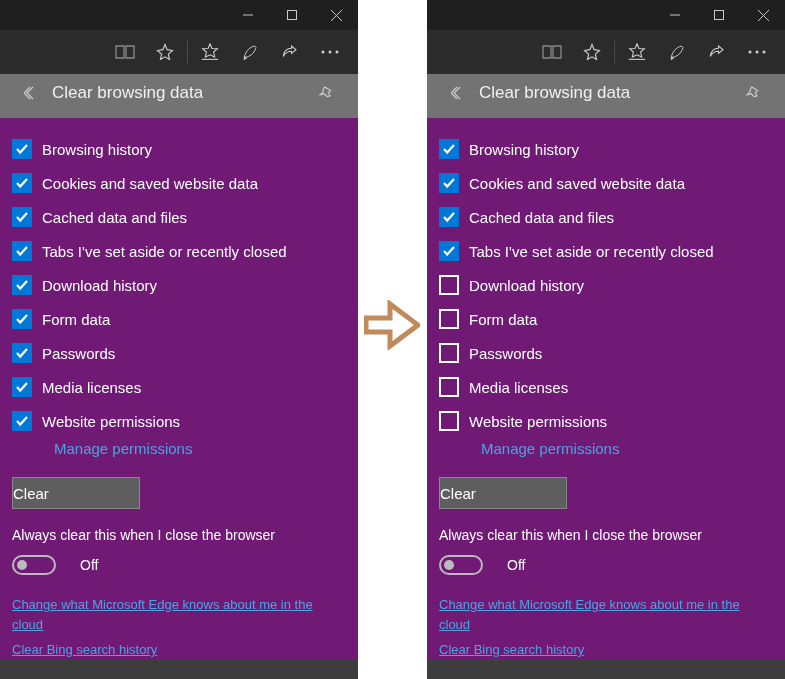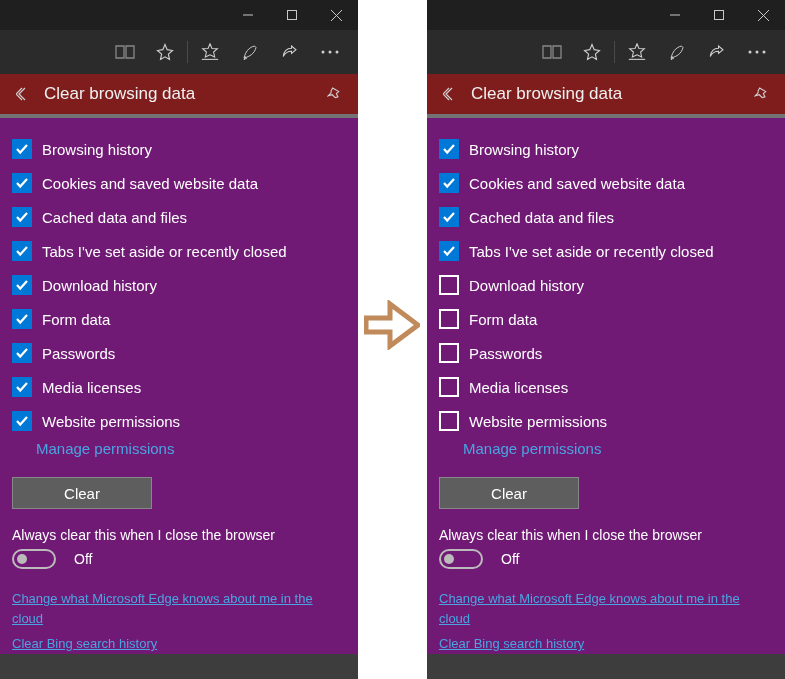--- a/index.html
+++ b/index.html
@@ -58,23 +58,23 @@
   .toolbar .sep {
     width: 1px;
     height: 22px;
     background: #4a4a4a;
     margin: 0 2px;
   }
   .panel-header {
     height: 44px;
     display: flex;
     align-items: center;
-    padding: 0 12px;
-    border-bottom: 4px solid #737373;
-    background:#7f1d1d;
+    padding: 0 20px;
+    border-bottom: 6px solid #737373;
+    background:#737373;
   }
   .panel-header .back-btn {
     width: 22px;
     height: 22px;
     display: flex;
     align-items: center;
     justify-content: center;
     margin-right: 10px;
     color:#d0d0d0;
   }
@@ -110,58 +110,57 @@
     background: #0078d7;
     border-color: #0078d7;
   }
   .cb.checked svg { display:block; }
   .cb svg { display:none; }
   .cb-label {
     color: #fff;
     font-size: 15px;
   }
   .link-row {
-    margin-left: 24px;
+    margin-left: 42px;
     padding: 2px 0 10px 0;
   }
   .link-row a, .link {
     color: #4ba3e2;
     font-size: 15px;
     text-decoration: none;
   }
   .bottom-link {
     color: #4ba3e2;
     font-size: 13px;
     text-decoration: underline;
     display:inline-block;
     margin-top: 20px;
     line-height: 1.5;
   }
   .clear-btn {
-    width: 140px;
+    width: 128px;
     height: 32px;
     background: #5e5e5e;
     border: 1px solid #888;
     color: #fff;
     font-size: 15px;
     margin-top: 10px;
     margin-bottom: 18px;
     display:flex;
     align-items:center;
-    justify-content:center;
   }
   .always-label {
     color:#fff;
     font-size:14px;
-    margin-bottom:6px;
+    margin-bottom:12px;
   }
   .toggle-row {
     display:flex;
     align-items:center;
-    gap:18px;
+    gap:24px;
   }
   .toggle {
     width: 44px;
     height: 20px;
     border: 2px solid #bbb;
     border-radius: 10px;
     position: relative;
     background: transparent;
   }
   .toggle .knob {

